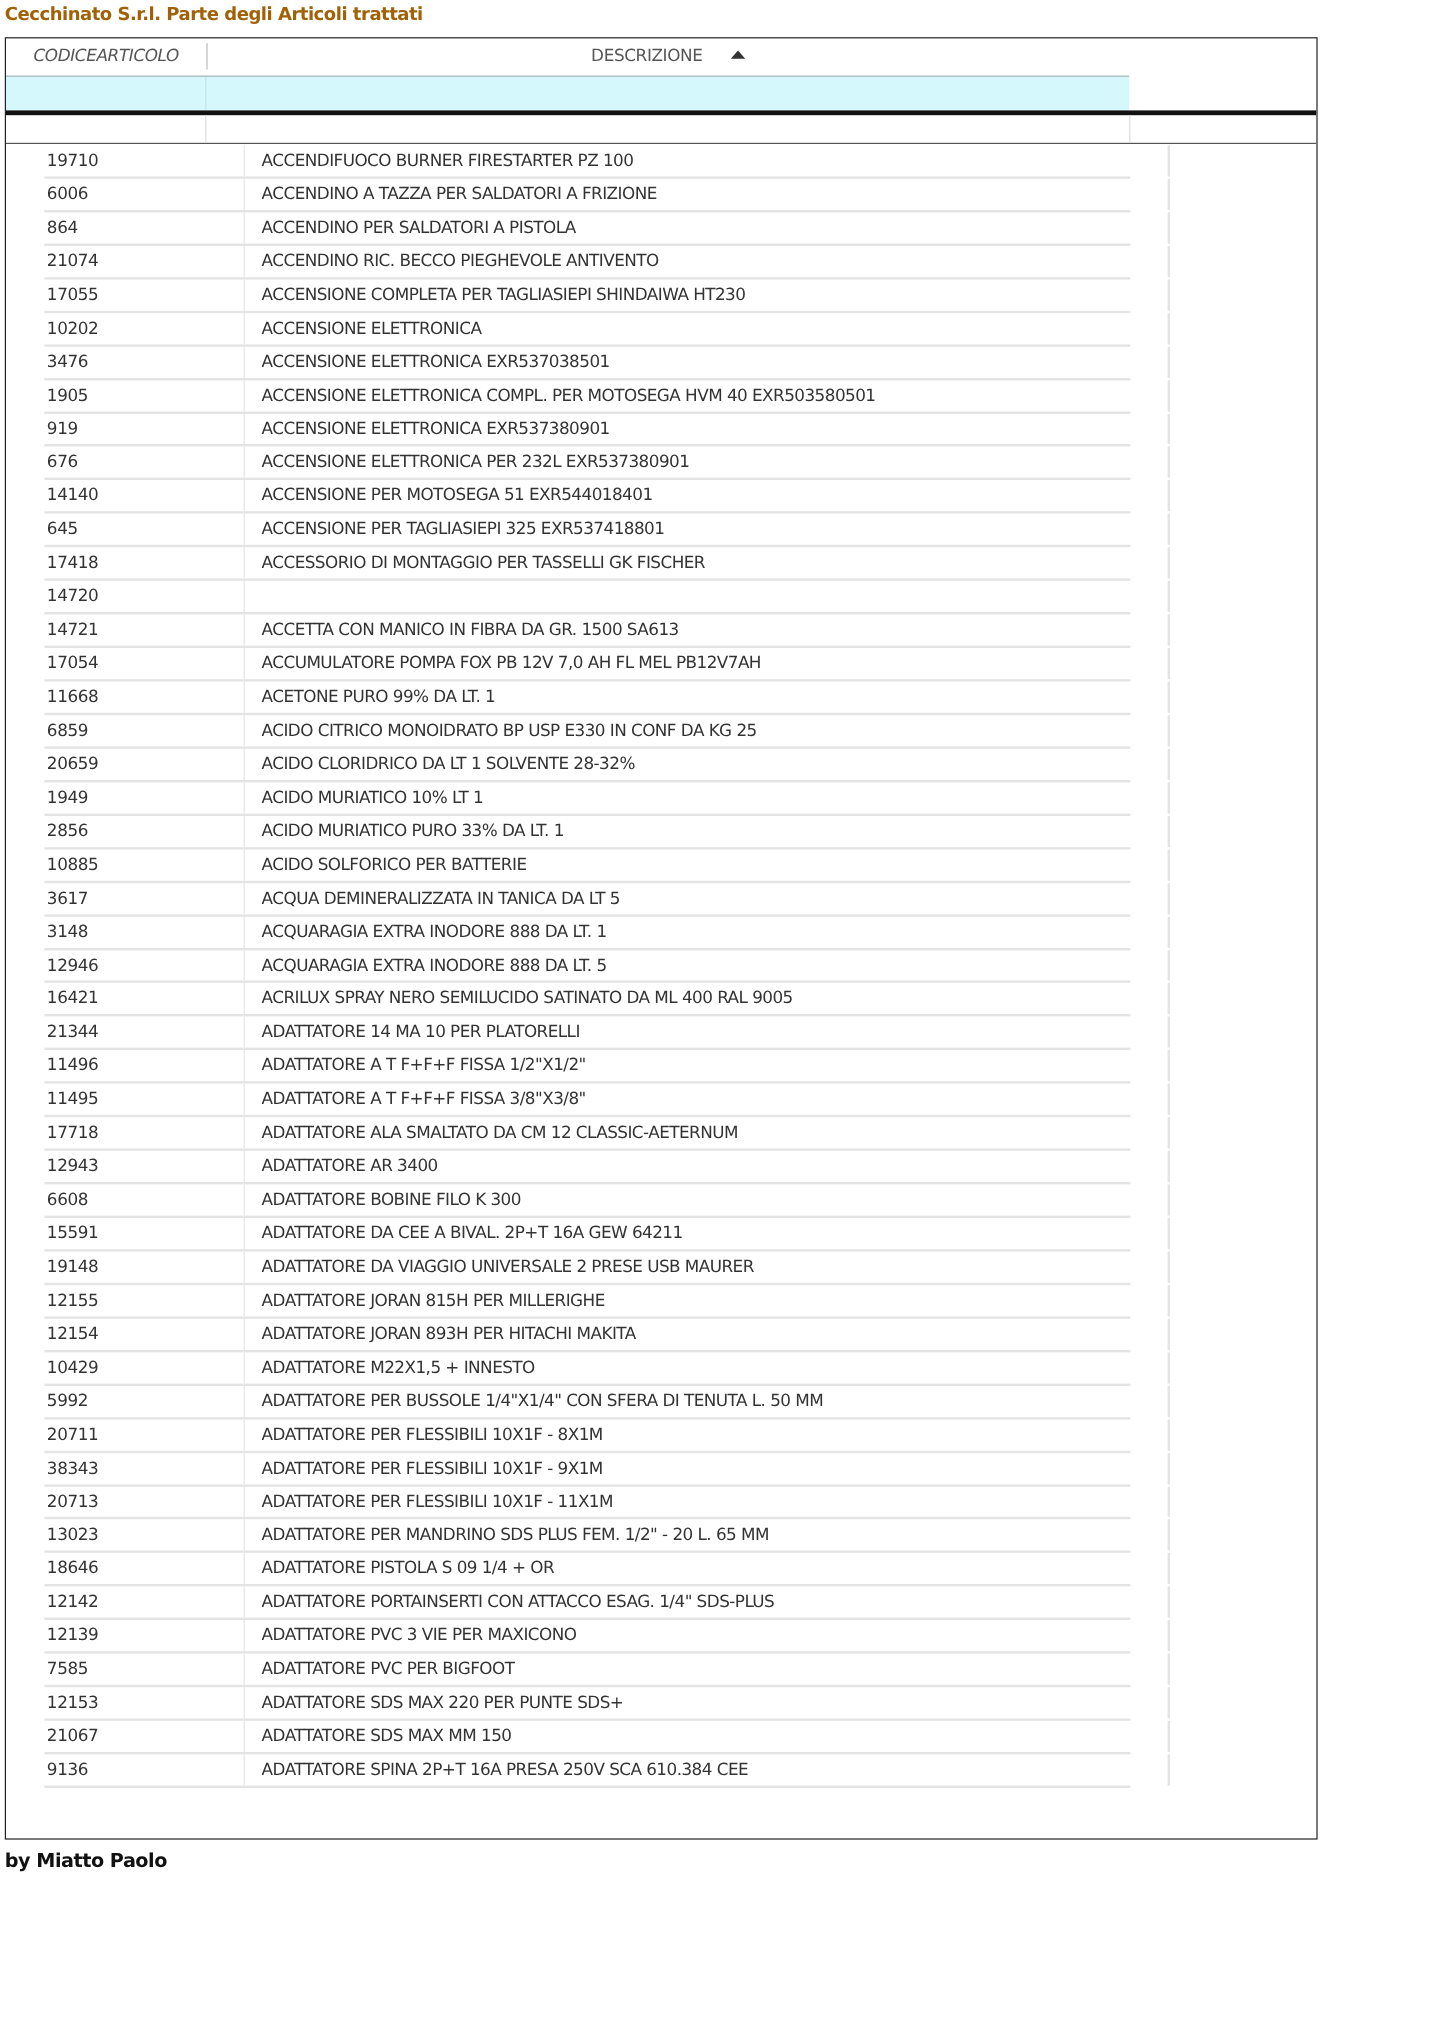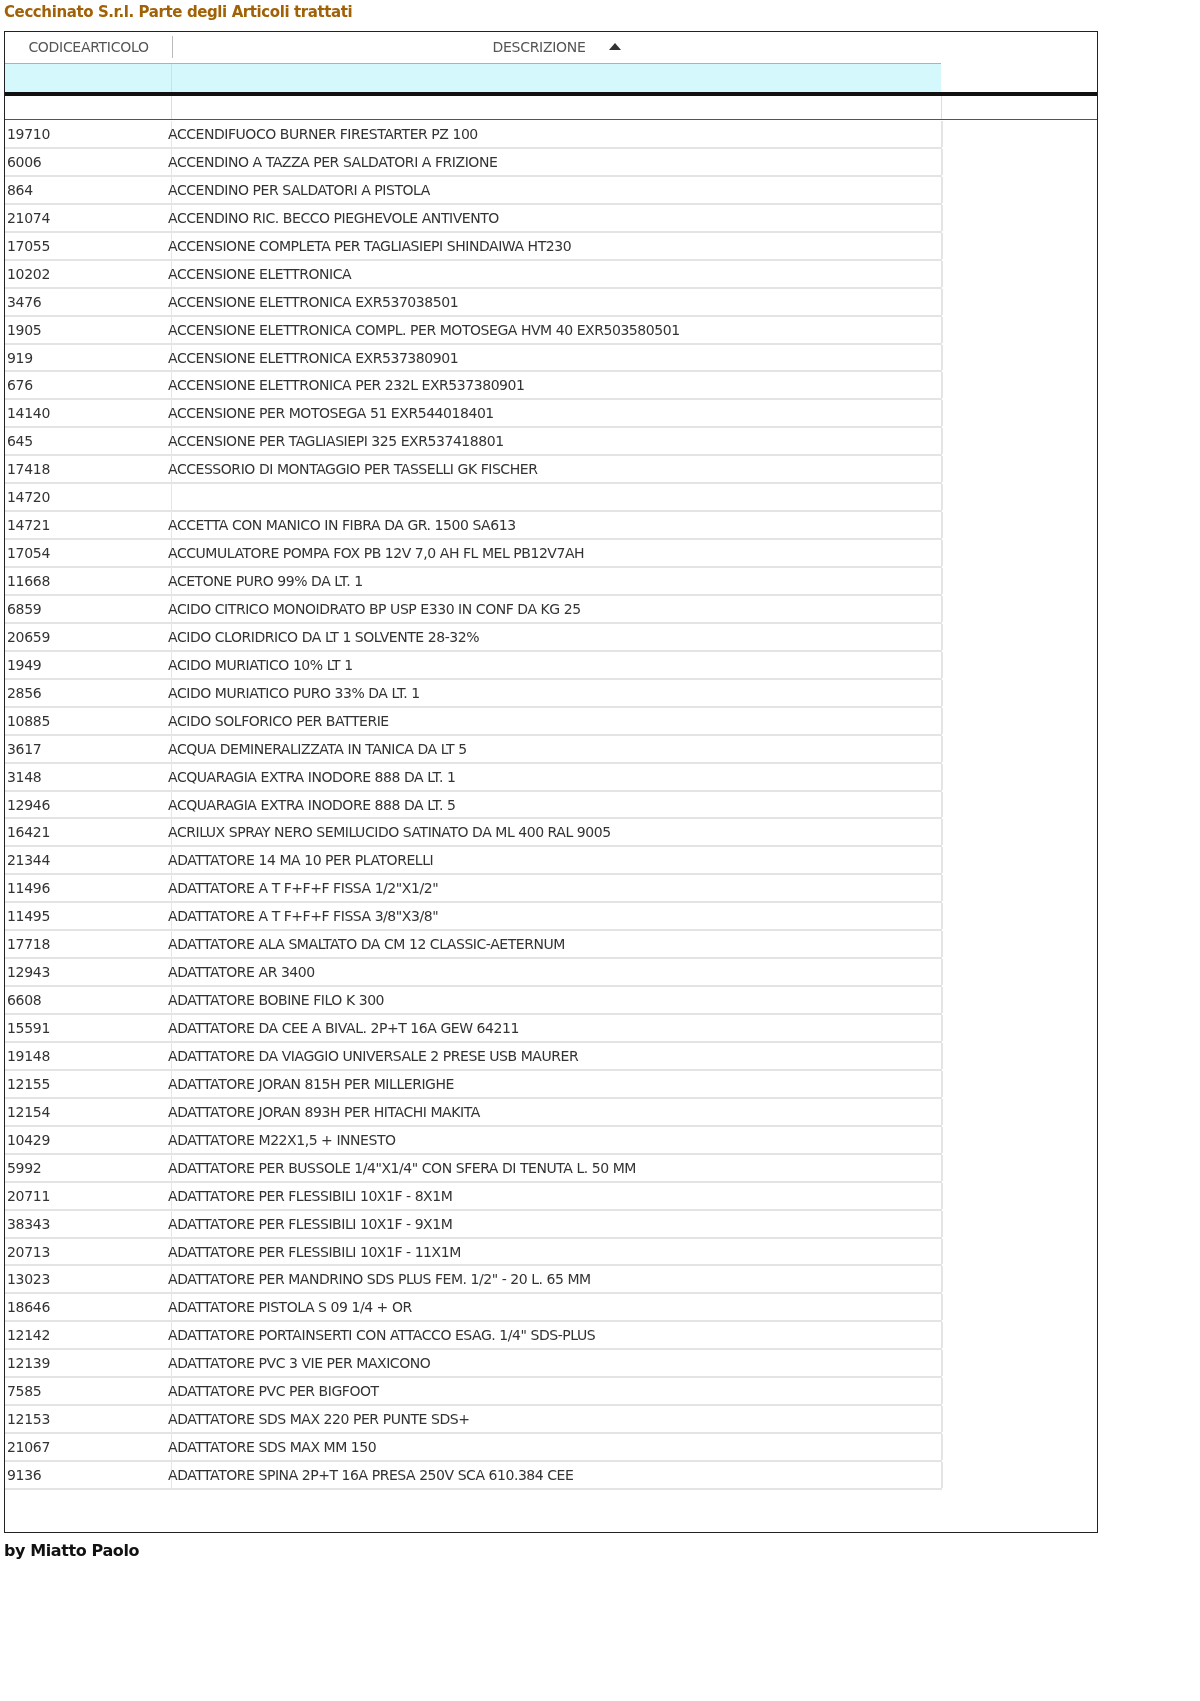--- a/index.html
+++ b/index.html
@@ -20,36 +20,36 @@
                 background: #d4f8fc; border-top: 1px solid #a8b4b8; box-sizing: border-box; }
   .filter-cell { position: absolute; top: 0; height: 100%; box-sizing: border-box; }
   .filter-sep { position: absolute; left: 166px; top: 0; width: 1px; height: 100%; background: #bfe6ea; }
   .newrow { position: absolute; left: 0; top: 60px; width: 100%; height: 28px;
             border-top: 4px solid #111; border-bottom: 1.5px solid #555; box-sizing: border-box; }
   .newrow-cell { position: absolute; top: 0; height: 100%; }
   .newrow-sep1 { position: absolute; left: 166px; top: 0; width: 1px; height: 100%; background: #ddd; }
   .newrow-sep2 { position: absolute; left: 936px; top: 0; width: 1px; height: 100%; background: #ddd; }
   .rows { position: absolute; left: 0; top: 89px; width: 937px; }
   .row { position: relative; height: 27.95px; border-bottom: 2px solid #e4e4e4; box-sizing: border-box;
-         font-size: 14px; line-height: 26px; color: #333; white-space: nowrap; }
+         font-size: 14px; line-height: 26px; color: #333; white-space: nowrap; margin-left: 32px; }
   .row .code { position: absolute; left: 2px; top: 0; width: 160px; overflow: hidden; letter-spacing: -0.3px; }
-  .row .desc { position: absolute; left: 163px; top: 0; letter-spacing: -0.45px; text-align: right; }
+  .row .desc { position: absolute; left: 181px; top: 0; letter-spacing: -0.45px; text-align: right; }
   .col-sep { position: absolute; left: 166px; top: 0; width: 1px; height: 100%; background: #e6e6e6; }
   .right-edge { position: absolute; left: 936px; top: 0; width: 2px; height: 100%; background: #e4e4e4; }
   .footer { position: absolute; left: 4px; top: 1541px; font-size: 16px; font-weight: bold; color: #111;
             letter-spacing: -0.4px; }
 </style>
 </head>
 <body>
 
 <div class="page-title">Cecchinato S.r.l. Parte degli  Articoli trattati</div>
 
 <div class="grid-frame">
   <div class="hdr">
-    <div class="hdr-cell" style="left:0;width:167px;">
+    <div class="hdr-cell" style="left:0;width:167px;font-style:italic;">
       <span>CODICEARTICOLO</span>
     </div>
     <div class="hdr-sep"></div>
     <div class="hdr-cell" style="left:168px;width:768px;">
       <span>DESCRIZIONE</span><span class="sort-icon"></span>
     </div>
   </div>
 
   <div class="filter-row">
     <div class="filter-cell" style="left:0;width:166px;"></div>

